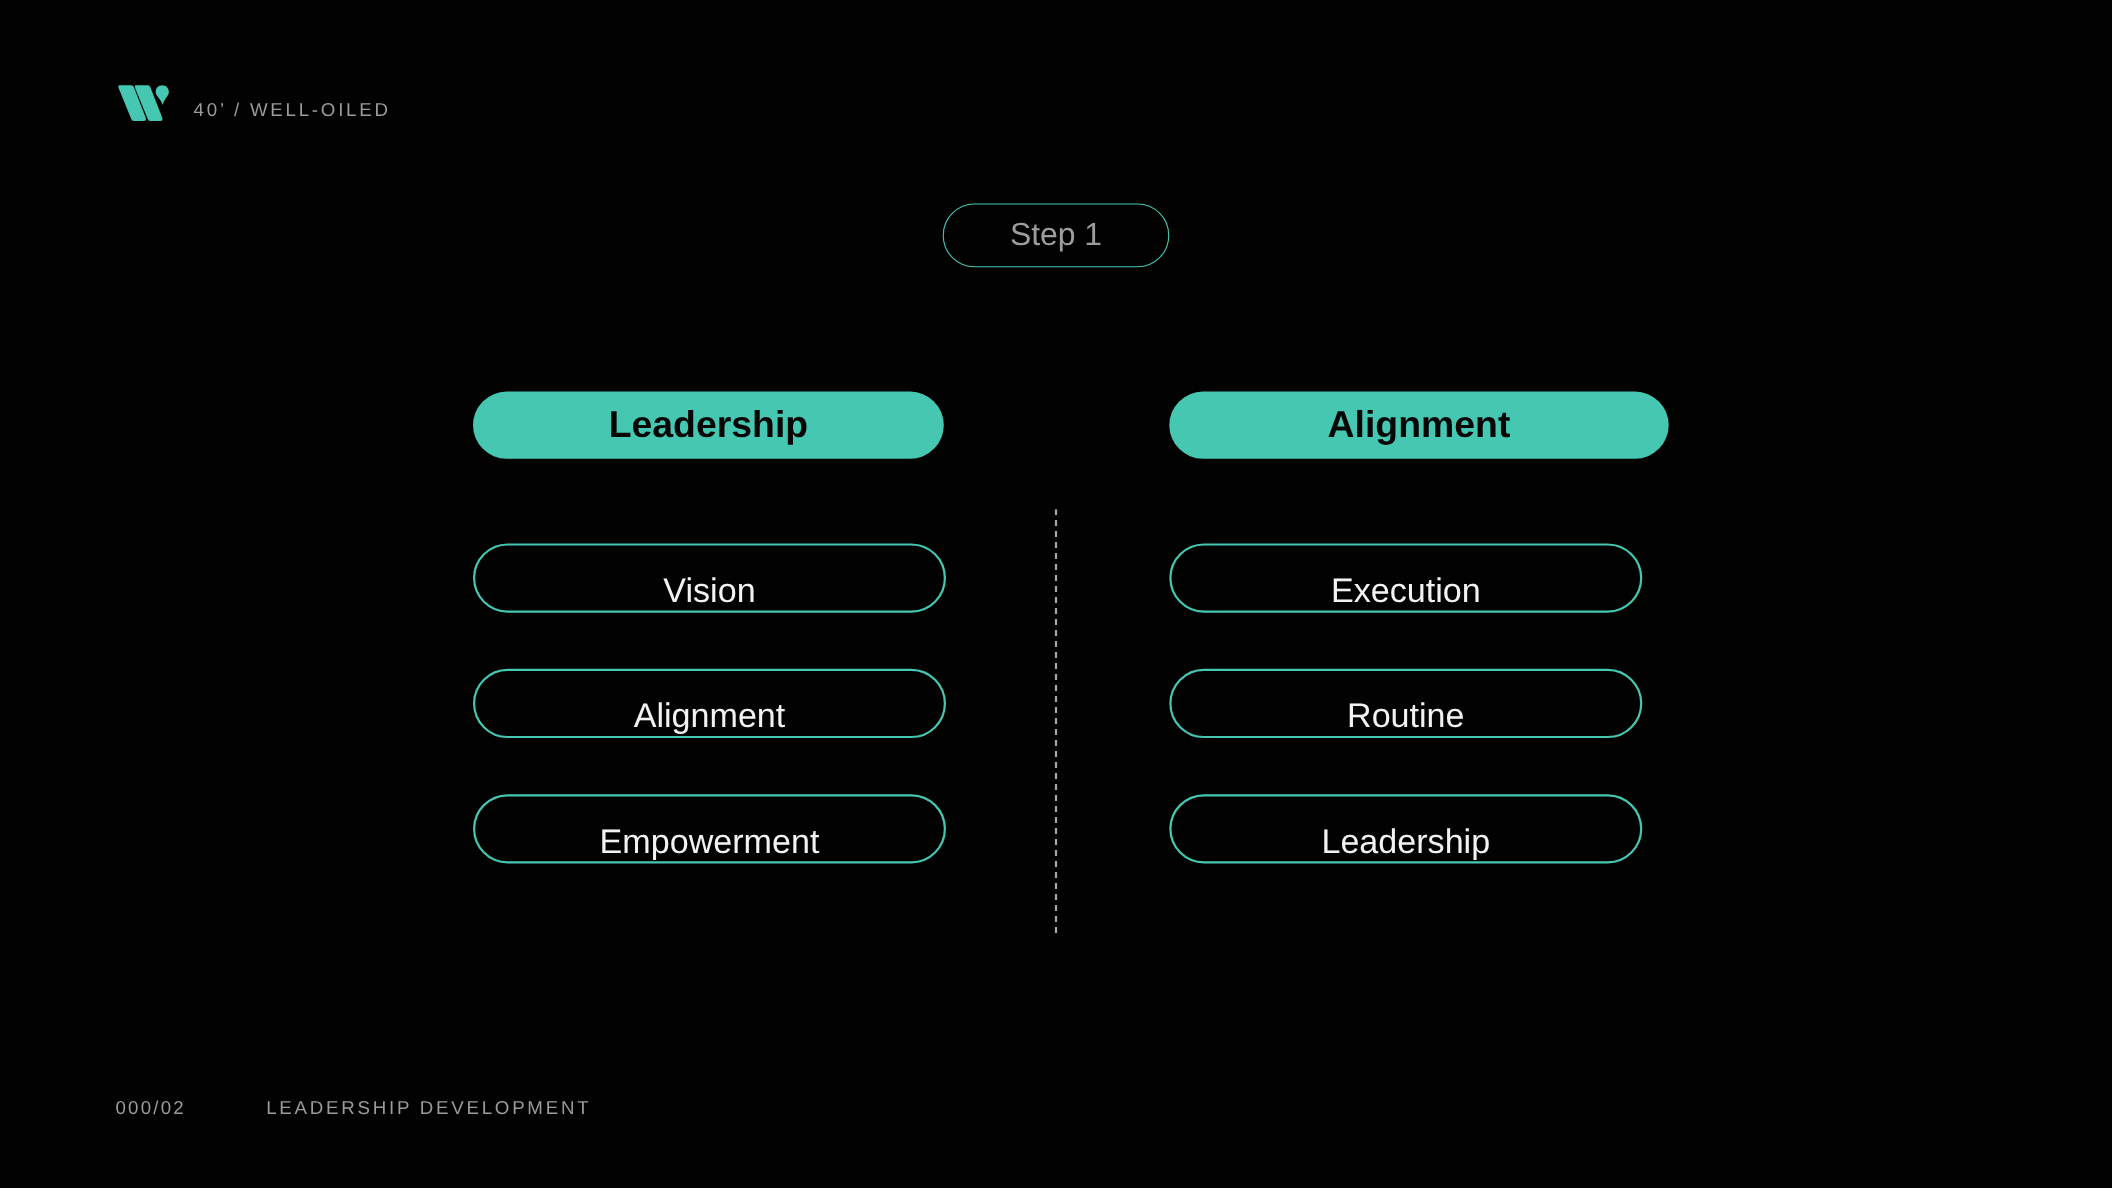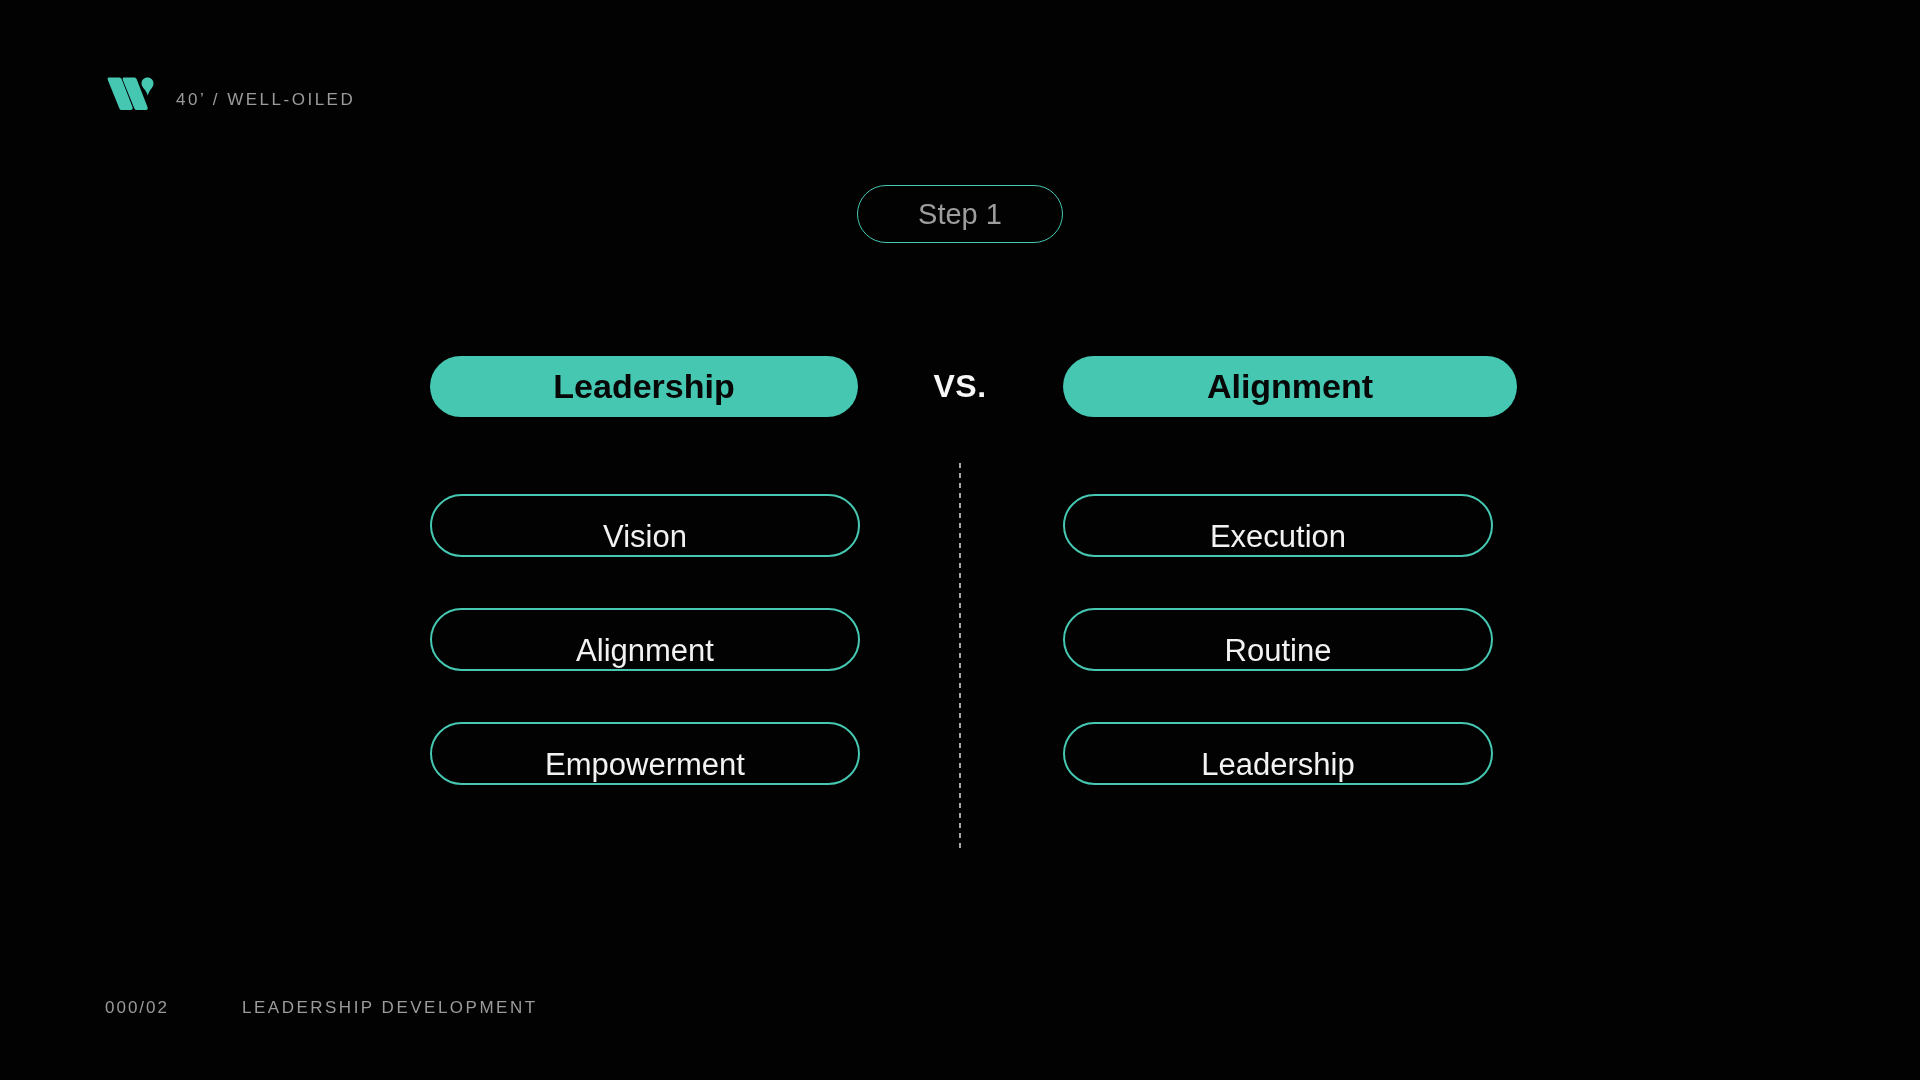--- a/index.html
+++ b/index.html
@@ -112,21 +112,20 @@
   </div>
 
   <div class="step-badge">
     <span>Step 1</span>
   </div>
 
   <div class="pill-header left">
     <span>Leadership</span>
   </div>
 
-  <div class="vs-label">VS.</div>
 
   <div class="pill-header right">
     <span>Alignment</span>
   </div>
 
   <div class="divider"></div>
 
   <div class="col-left">
     <div class="pill-item row-0">
       <span>Vision</span>

